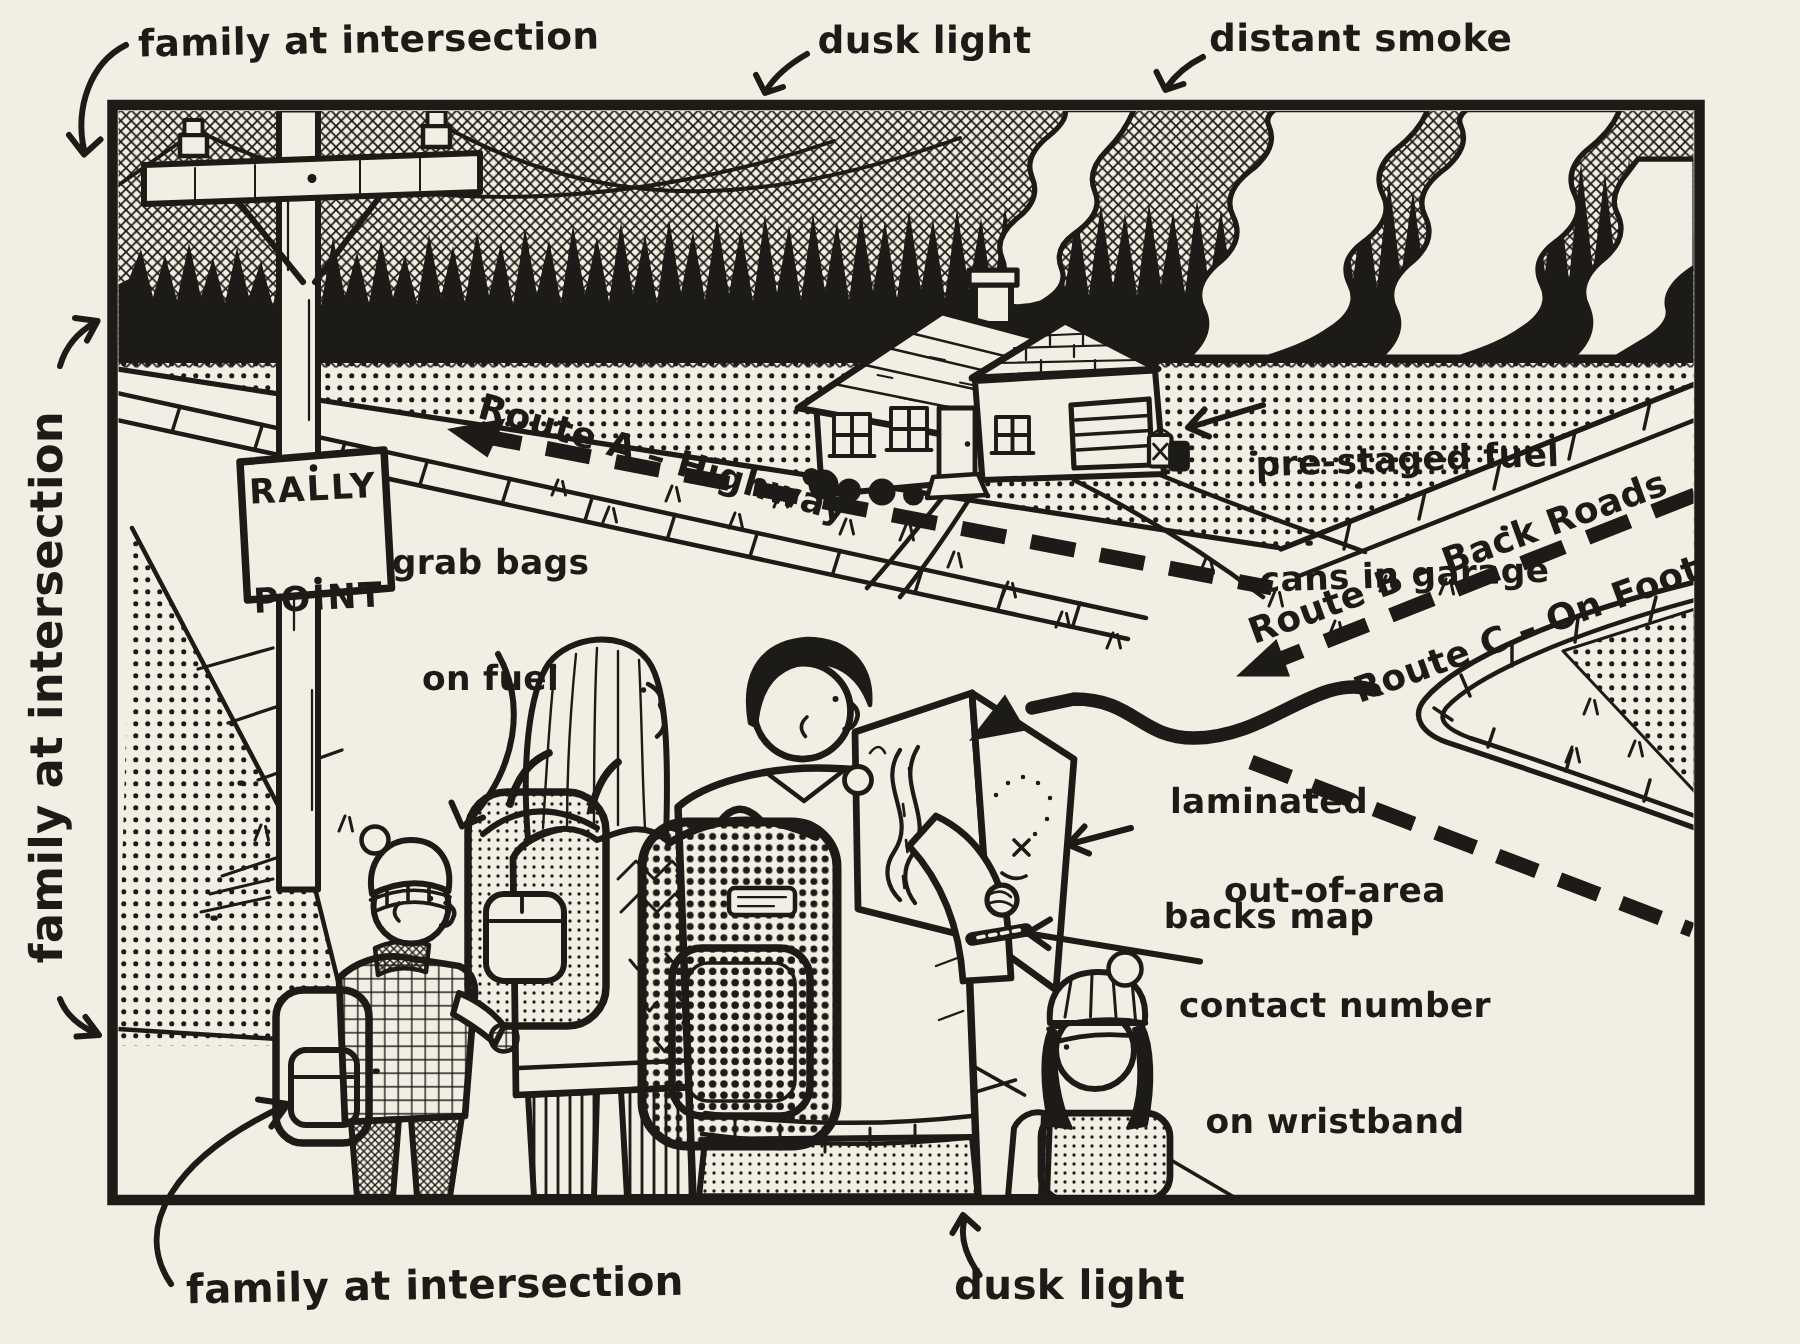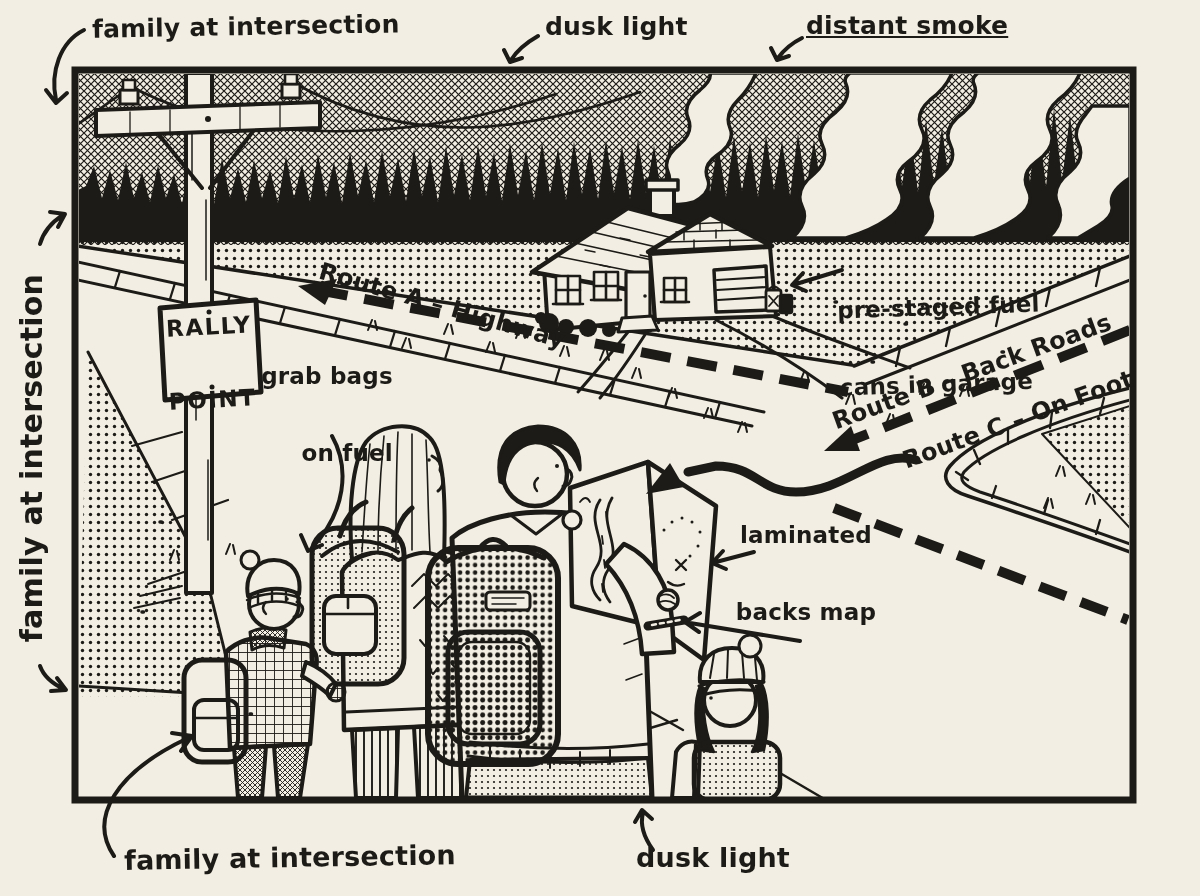--- a/index.html
+++ b/index.html
@@ -291,45 +291,48 @@
     <path d="M842,270 L796,284 M803,273 L792,285 L806,291"></path>
     <path d="M754,552 L716,562 M723,551 L712,563 L726,569"></path>
     <path d="M800,641 L690,623 M700,613 L685,622 L699,632"></path>
     <path d="M114,856 C88,818 116,772 188,738 M172,733 L192,736 L181,751"></path>
     <path d="M653,850 C643,836 640,824 643,813 M635,822 L642,810 L652,819"></path>
   </g>
 </svg>
 
 <div class="lbl f25" style="left:92px;top:13px;transform:rotate(-1deg);">family at intersection</div>
 <div class="lbl f25" style="left:545px;top:13px;">dusk light</div>
-<div class="lbl f25" style="left:806px;top:12px;text-decoration:underline;">distant smoke</div>
+<div class="lbl f25" style="left:806px;top:12px;">distant smoke</div>
 <div class="lbl" style="left:32px;top:458px;font-size:30px;transform:translate(-50%,-50%) rotate(-90deg);">family at intersection</div>
 <div class="lbl f27" style="left:124px;top:843px;transform:rotate(-1deg);">family at intersection</div>
 <div class="lbl f27" style="left:636px;top:843px;">dusk light</div>
 
 <div class="lbl ctr" style="left:210px;top:351px;font-size:23px;letter-spacing:1.5px;line-height:1.05;transform:translate(-50%,-50%) rotate(-3deg);">
   <div>RALLY</div>
   <div>POINT</div>
 </div>
 
 <div class="lbl ctr f24" style="left:442px;top:306px;transform:translate(-50%,-50%) rotate(16deg);">Route A – Highway</div>
 <div class="lbl ctr f24" style="left:972px;top:372px;transform:translate(-50%,-50%) rotate(-20deg);">Route B – Back Roads</div>
 <div class="lbl ctr f24" style="left:1018px;top:420px;transform:translate(-50%,-50%) rotate(-20deg);">Route C – On Foot</div>
 
-<div class="lbl ctr f23" style="left:327px;top:402px;text-align:right;">
+<div class="lbl ctr f23" style="left:327px;top:402px;">
   <div>grab bags</div>
   <div>on fuel</div>
 </div>
 
 <div class="lbl f23" style="left:838px;top:243px;transform:rotate(-2deg);">
   <div>pre-staged fuel</div>
   <div>cans in garage</div>
 </div>
 
-<div class="lbl ctr f23" style="left:806px;top:561px;">
+<div class="lbl ctr f23" style="left:846px;top:561px;">
   <div>laminated</div>
   <div>backs map</div>
 </div>
 
 <div class="lbl ctr f23" style="left:890px;top:659px;">
+  <div>out-of-area</div>
+  <div>contact number</div>
+  <div>on wristband</div>
 </div>
 
 </div>
 
 </body></html>

